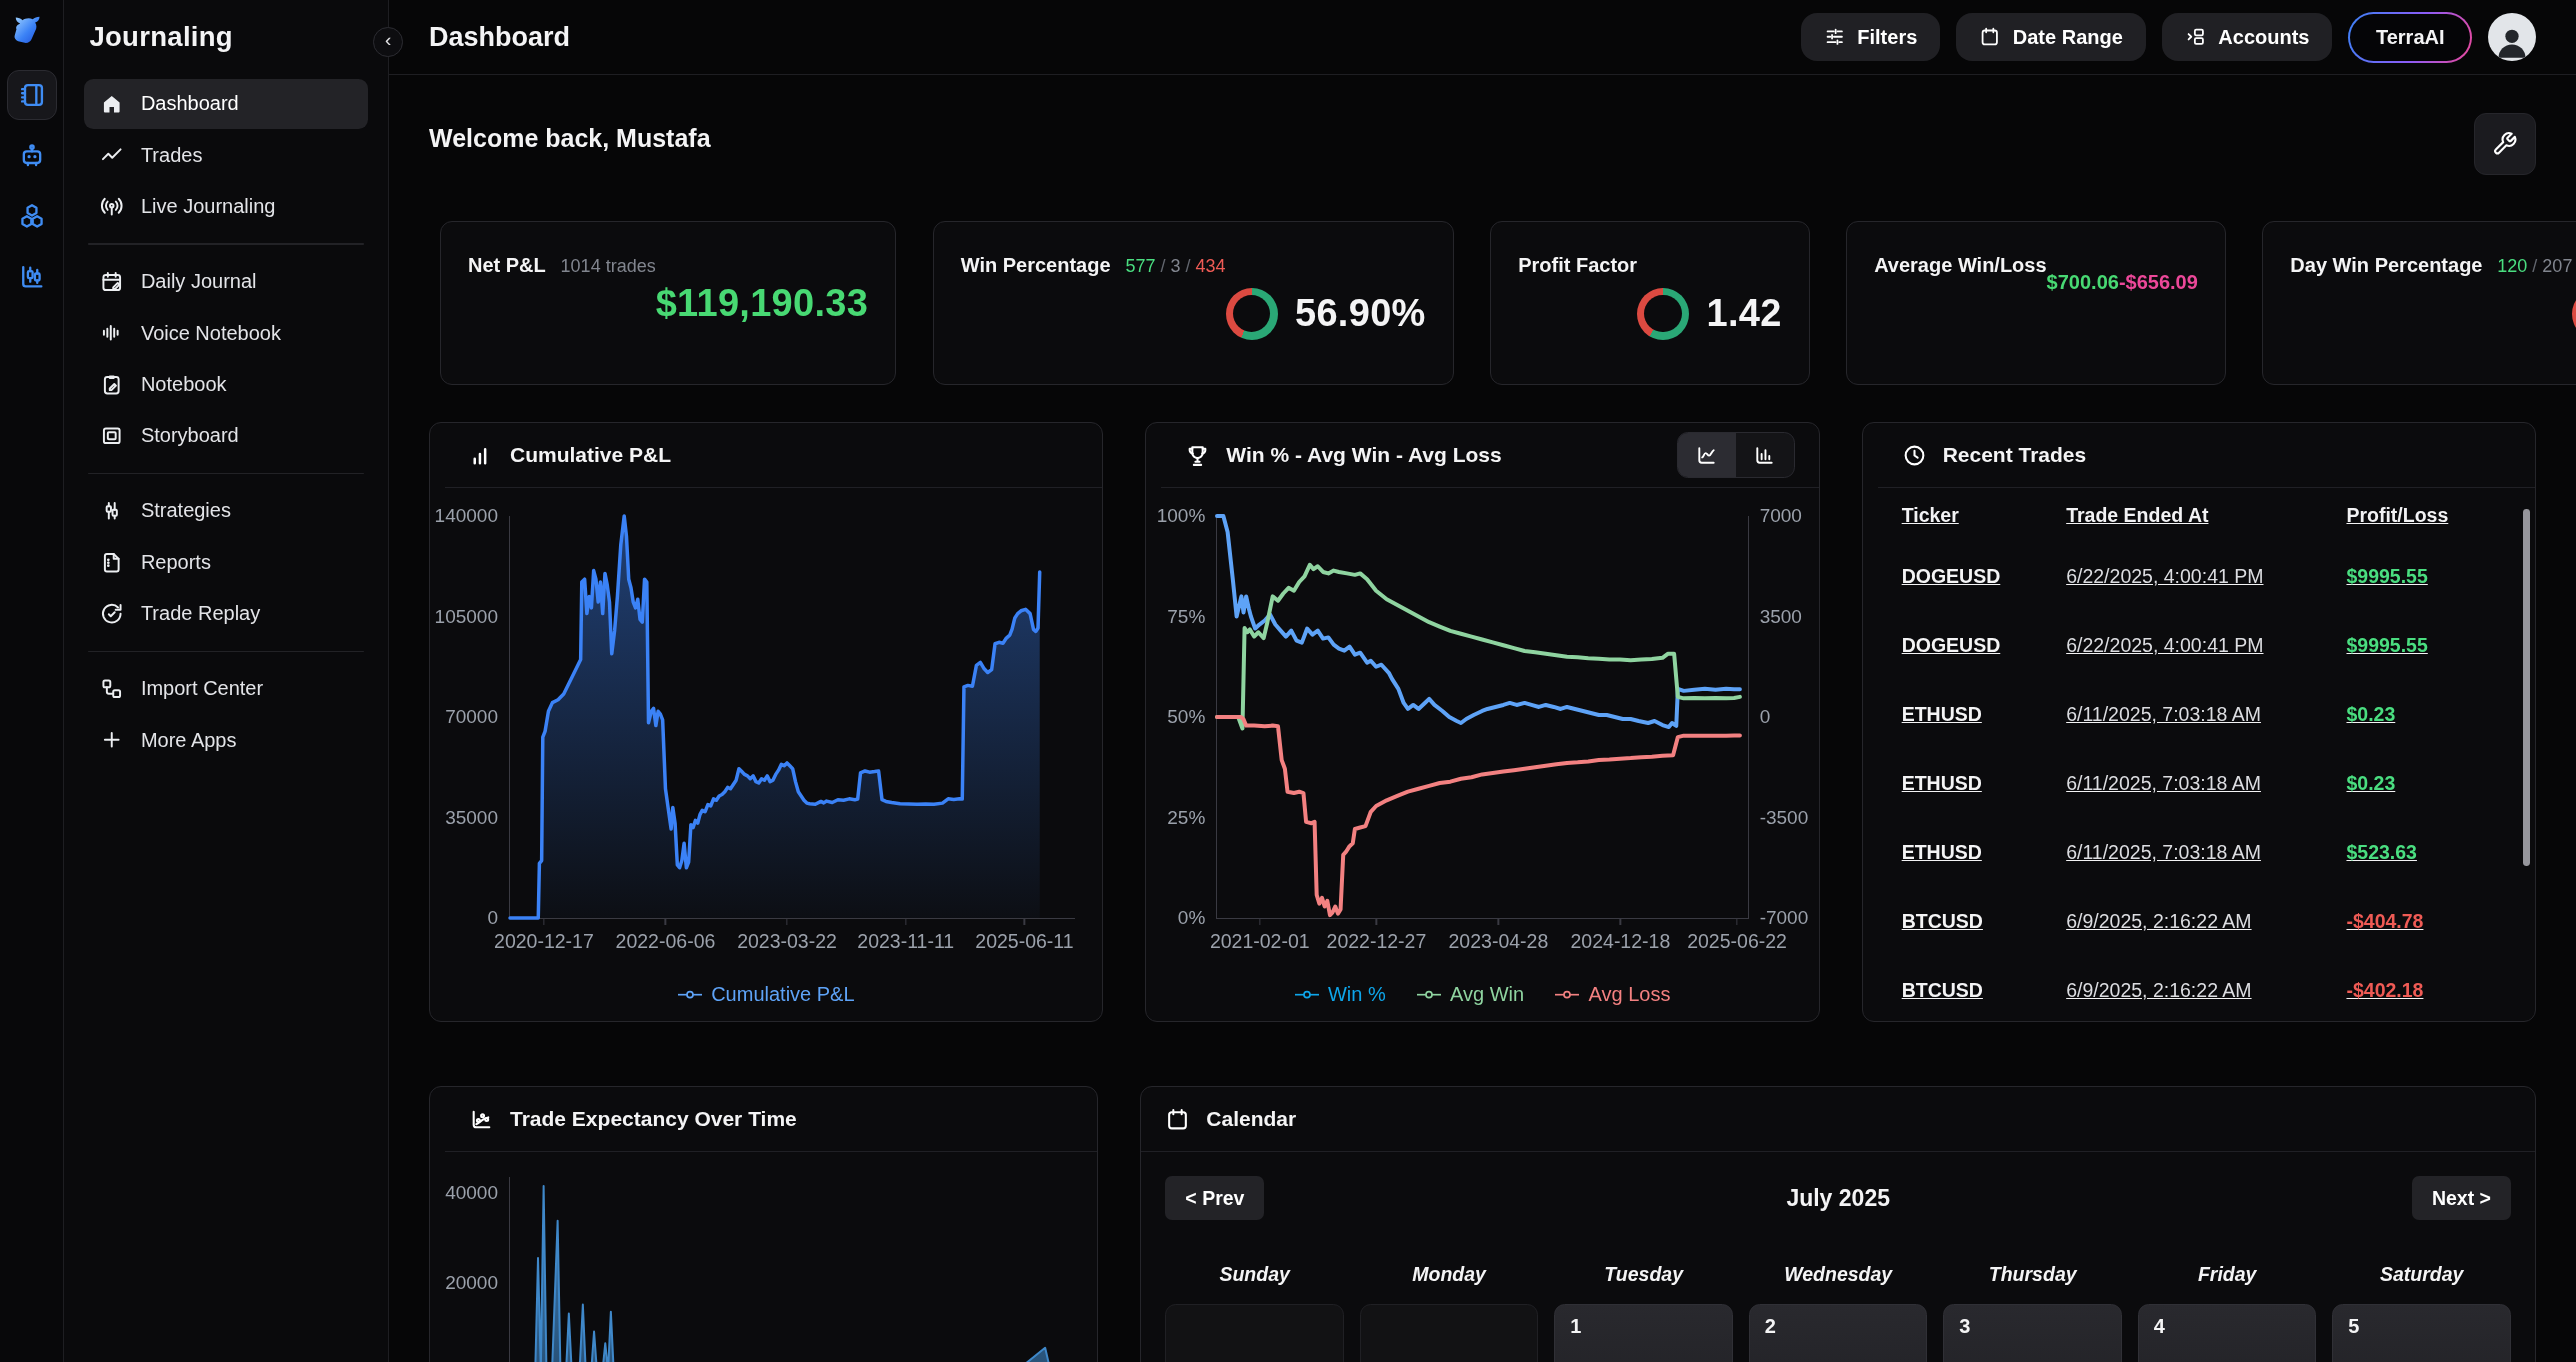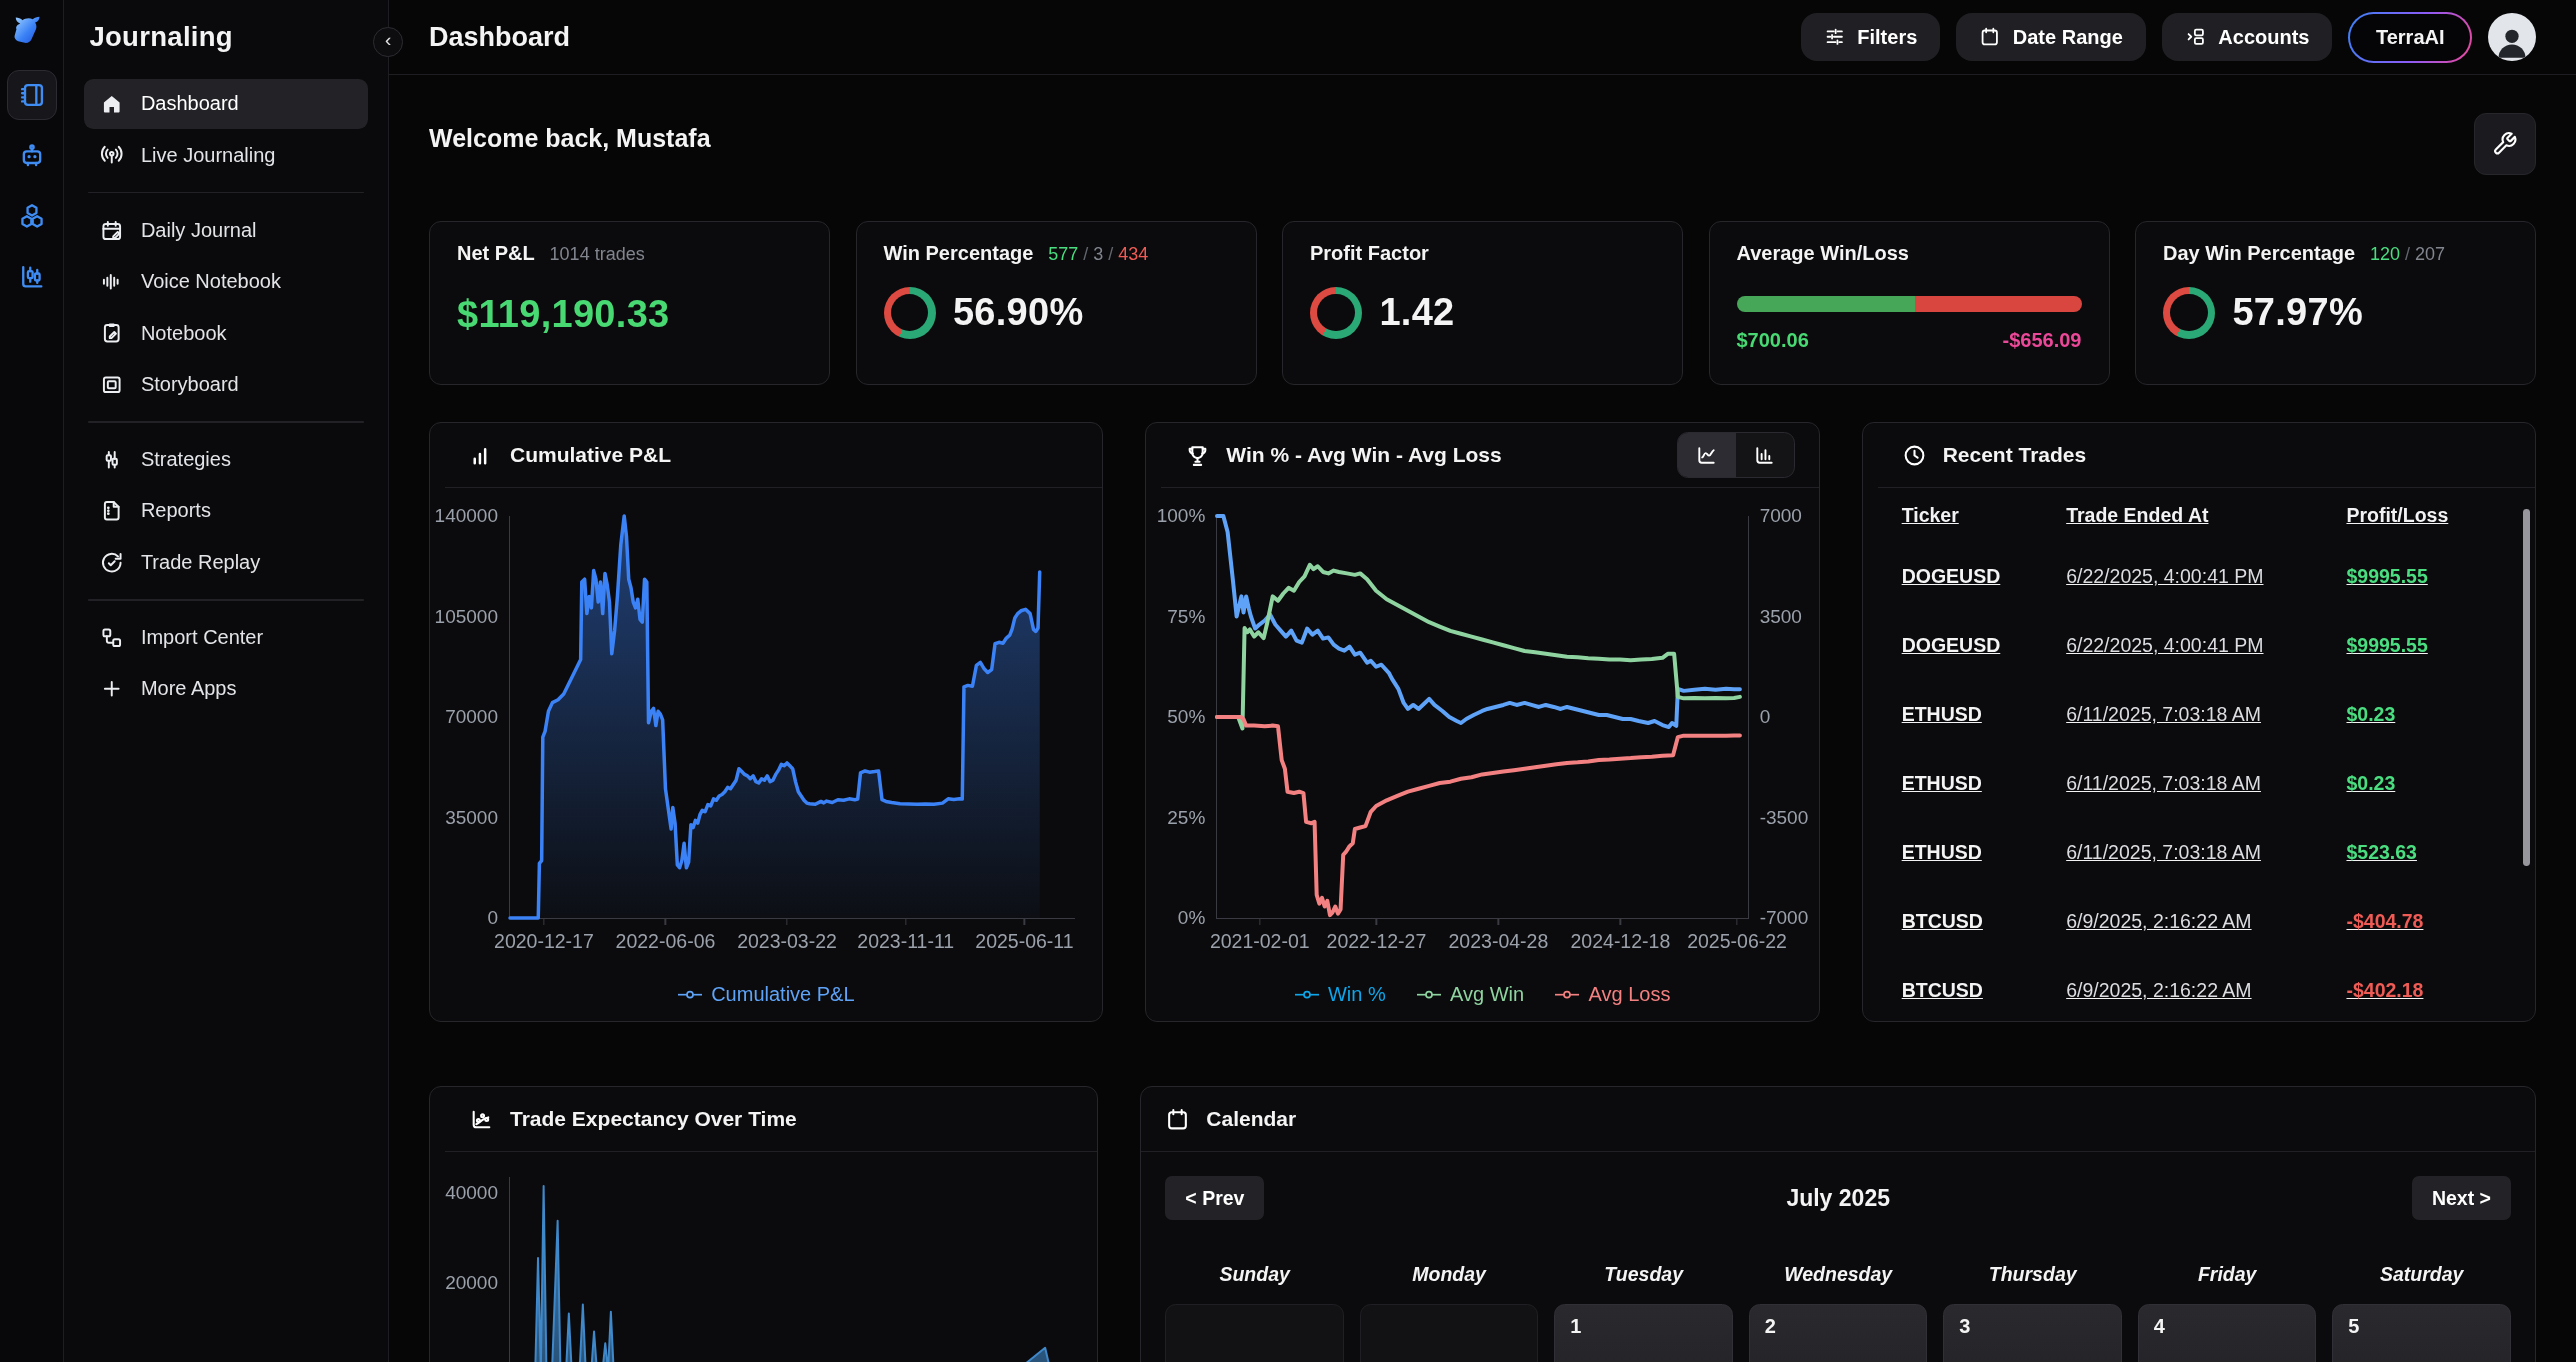--- a/index.html
+++ b/index.html
@@ -55,21 +55,21 @@
   .welcome { display:flex; justify-content:space-between; align-items:flex-start; height:64px; flex:none; }
   .welcome h2 { font-size:25px; font-weight:800; margin:10.7px 0 0; }
   .tool-btn { width:62px; height:62px; border-radius:12px; background:#1b1b1f; border:0.7px solid #26262b;
               display:flex; align-items:center; justify-content:center; color:#fff; }
   .tool-btn svg { width:25.5px; height:25.5px; }
 
   .card { background:#0b0b0d; border:0.7px solid #26262b; border-radius:12px; }
 
   
   .kpis { display:grid; grid-template-columns:repeat(5,1fr); gap:25.5px; height:164px; flex:none; margin-top:44px; }
-  .kpi { padding:20px 27px; display:flex; flex-direction:column; }
+  .kpi { padding:32px 27px; display:flex; flex-direction:row;margin-left:11px; }
   .kpi-head { display:flex; align-items:baseline; gap:14.8px; white-space:nowrap; }
   .kpi-title { font-size:20px; font-weight:600; }
   .kpi-badge { font-size:18px; color:#81858e; font-weight:500; }
   .kpi-badge .g { color:#4ade80; } .kpi-badge .sep { color:#62666e; } .kpi-badge .r { color:#ef5b55; }
   .kpi-value { font-size:38px; font-weight:800; letter-spacing:0.3px; }
   .kpi-value.green { color:#48d973; }
   .kpi-row2 { display:flex; align-items:center; gap:17.4px; margin-top:21.5px; }
   .net-val { margin-top:28px; }
   .ring { width:52px; height:52px; border-radius:50%; position:relative; flex:none; }
   .ring::after { content:""; position:absolute; inset:7.4px; border-radius:50%; background:#0b0b0d; }
@@ -195,20 +195,28 @@
     <div class="collapse">‹</div>
     <div class="sb-title">Journaling</div>
     <div id="sidebar-nav">
         <div class="nav-item active">
        <span class="nav-ic">
             <svg viewBox="0 0 24 24">
               <path d="M4 10.6 12 4l8 6.6V20a1 1 0 0 1-1 1h-4.7v-5.6h-4.6V21H5a1 1 0 0 1-1-1z" fill="currentColor"></path>
             </svg>
           </span>
        <span>Dashboard</span>
+     </div>
+        <div class="nav-item">
+       <span class="nav-ic">
+            <svg viewBox="0 0 24 24" fill="none" stroke="currentColor" stroke-width="2" stroke-linecap="round" stroke-linejoin="round">
+              <path d="M3 16.5l5.5-5.5 4 4L21 6.5"></path>
+            </svg>
+          </span>
+       <span>Trades</span>
      </div>
         <div class="nav-item">
        <span class="nav-ic">
             <svg viewBox="0 0 24 24" fill="none" stroke="currentColor" stroke-width="2" stroke-linecap="round" stroke-linejoin="round">
               <circle cx="12" cy="11" r="1.8"></circle>
               <path d="M12 13v7M16.2 6.8a6 6 0 0 1 0 8.4M7.8 15.2a6 6 0 0 1 0-8.4M19.1 3.9a10 10 0 0 1 0 14.2M4.9 18.1a10 10 0 0 1 0-14.2"></path>
             </svg>
           </span>
        <span>Live Journaling</span>
      </div>

